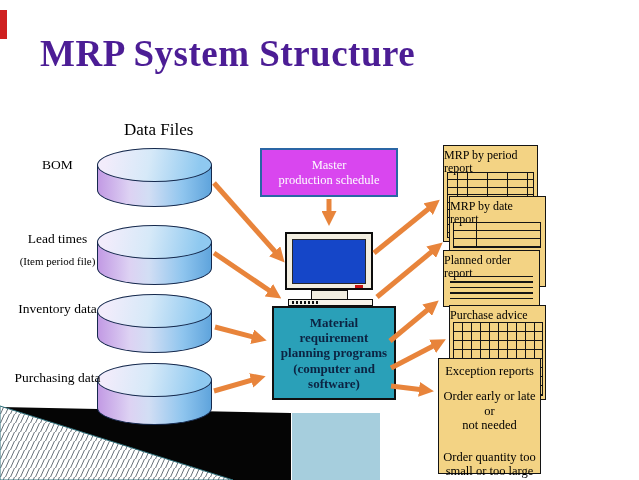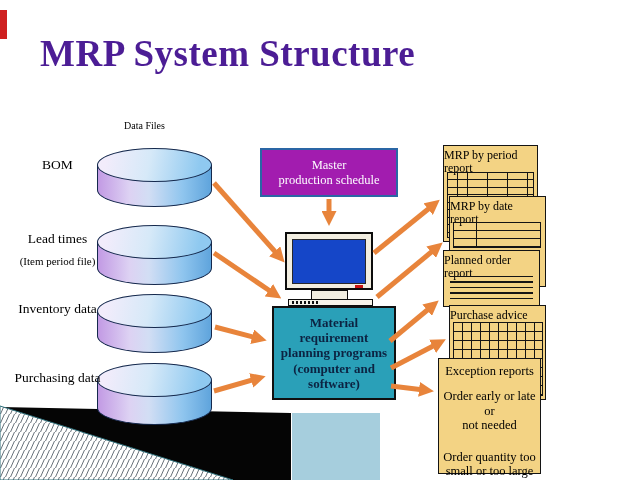--- a/index.html
+++ b/index.html
@@ -4,32 +4,32 @@
 <style>
   html,body{margin:0;padding:0;background:#fff;}
   #slide{position:relative;width:639px;height:480px;background:#ffffff;overflow:hidden;
          font-family:"Liberation Serif","DejaVu Serif",serif;color:#111;}
   .abs{position:absolute;}
   .pre{white-space:pre-line;}
   
   #title{left:40px;top:32px;font-size:37px;font-weight:bold;letter-spacing:.5px;color:#4c1d95;}
   #redbar{left:0;top:10px;width:7px;height:29px;background:#cf2020;}
   
-  .seclabel{font-size:10px;color:#000;}
+  .seclabel{font-size:17px;color:#000;}
   .cyl-body{position:absolute;left:0;width:115px;box-sizing:border-box;
     background:linear-gradient(90deg,#c29ae4 0%,#ddd2f3 28%,#d2def4 45%,#8fc5ee 75%,#5fa4dc 100%);
     border:1.5px solid #15294d;border-top:none;
     border-radius:0 0 50% 50% / 0 0 17px 17px;}
   .cyl-top{position:absolute;left:0;width:115px;height:34px;box-sizing:border-box;
     background:linear-gradient(100deg,#f2ecfb 8%,#d6e9f8 45%,#8fc9f0 88%);
     border:1.5px solid #15294d;border-radius:50%;}
   .cyl-label{position:absolute;left:0;width:115px;text-align:center;font-size:13.5px;color:#000;}
   .cyl-sub{position:absolute;left:0;width:115px;text-align:center;font-size:11px;color:#000;}
   
-  #msbox{left:260px;top:148px;width:138px;height:49px;box-sizing:border-box;background:#a21caf;
+  #msbox{left:260px;top:148px;width:138px;height:49px;box-sizing:border-box;background:#d946ef;
     border:2px solid #2a66a5;display:flex;align-items:center;justify-content:center;
     text-align:center;font-size:12.5px;color:#fdfdff;line-height:1.15;}
   #mrpbox{left:272px;top:306px;width:124px;height:94px;box-sizing:border-box;background:#2aa0b8;
     border:2px solid #101010;display:flex;align-items:center;justify-content:center;
     text-align:center;font-size:13px;font-weight:600;color:#0c2342;line-height:1.16;}
   
   #mon-bezel{left:285px;top:232px;width:88px;height:58px;box-sizing:border-box;background:#f2eee1;border:2.5px solid #0c0c0c;}
   #mon-screen{left:292px;top:239px;width:74px;height:45px;box-sizing:border-box;background:#1546c8;border:1px solid #27272b;}
   #mon-led{left:355px;top:285px;width:8px;height:3px;background:#c81414;}
   #mon-stand{left:311px;top:290px;width:37px;height:10px;box-sizing:border-box;background:#f2eee1;border:1.5px solid #0c0c0c;}

